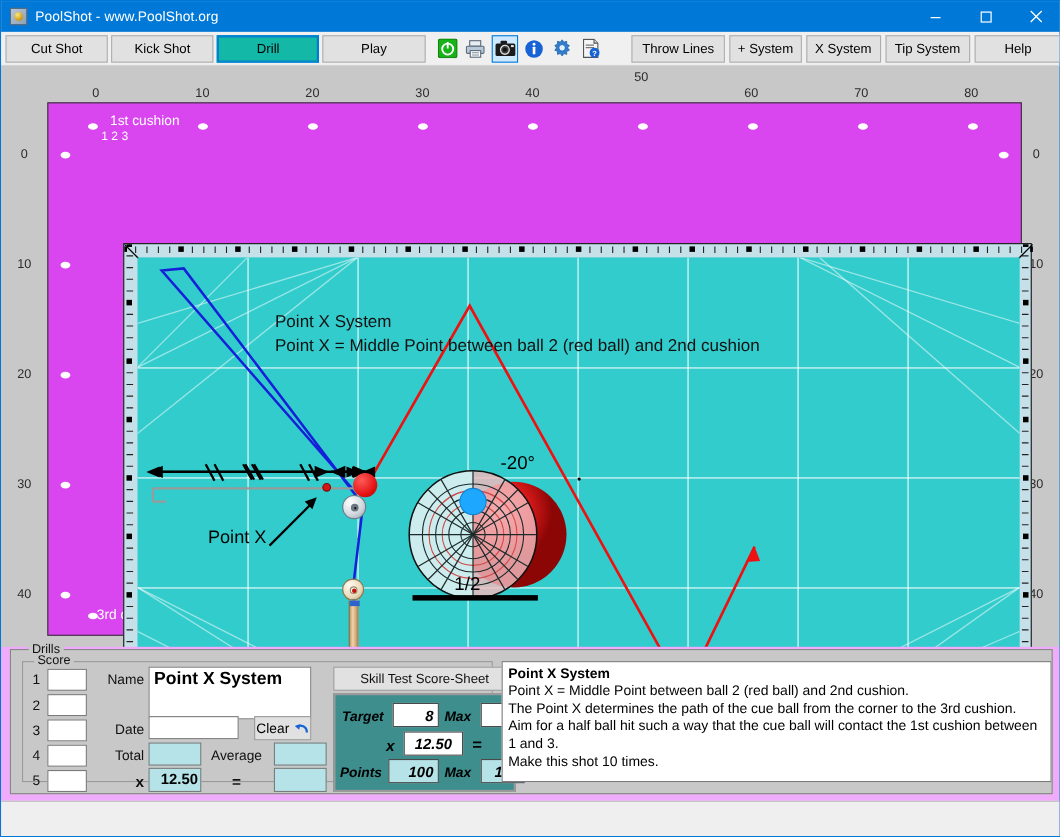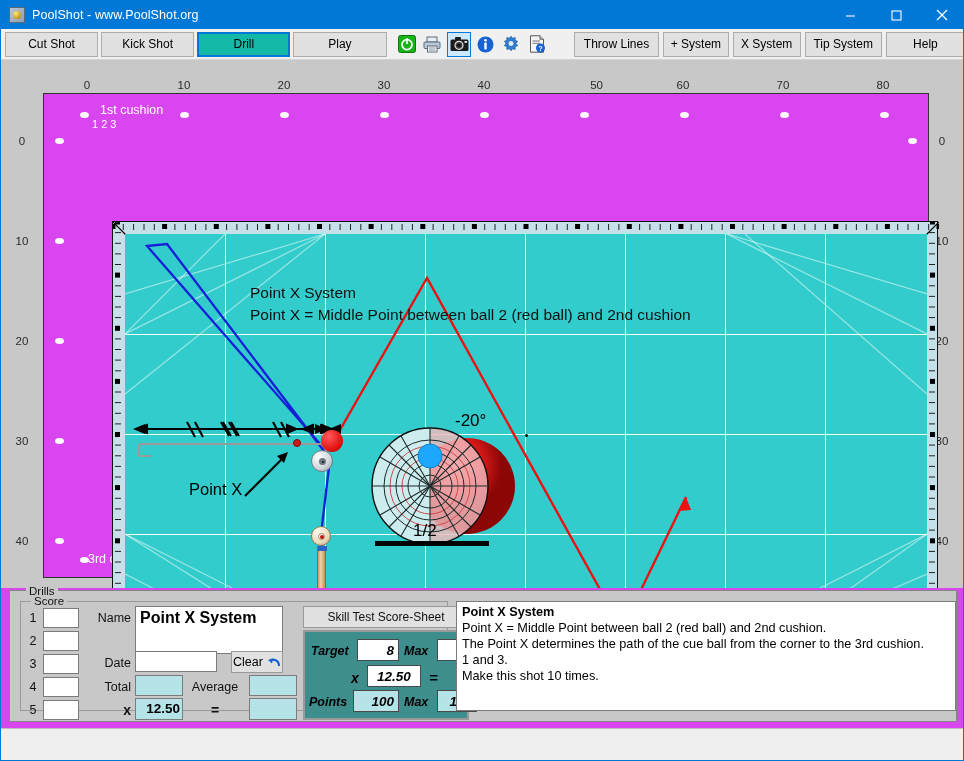--- a/index.html
+++ b/index.html
@@ -124,21 +124,21 @@
     position: absolute; left: 125px; top: 48px;
     font-size: 15.5px; color: #111; line-height: 1.45;
     white-space: nowrap; font-family: "Liberation Sans", sans-serif;
   }
   .ball { position: absolute; border-radius: 50%; }
 
   
   #bottom {
     position: absolute; left: 0; top: 587px;
     width: 964px; height: 174px;
-    background: #d946ef;
+    background: #f0abfc;
   }
   #drills-group {
     position: absolute; left: 8px; top: 2px;
     width: 948px; height: 132px;
     border: 1px solid #868686; background: #c8c8c8;
   }
   #drills-lbl {
     position: absolute; left: 16px; top: -6px;
     background: #c8c8c8; padding: 0 3px; font-size: 11.5px;
     color: #111; overflow: hidden; height: 11px;
@@ -312,21 +312,21 @@
       </div>
   </div>
 
   <div id="workspace">
 
     <div class="ruler-lbl" style="left:66px;top:19px;width:40px;">0</div>
     <div class="ruler-lbl" style="left:163px;top:19px;width:40px;">10</div>
     <div class="ruler-lbl" style="left:263px;top:19px;width:40px;">20</div>
     <div class="ruler-lbl" style="left:363px;top:19px;width:40px;">30</div>
     <div class="ruler-lbl" style="left:463px;top:19px;width:40px;">40</div>
-    <div class="ruler-lbl" style="left:562px;top:19px;width:40px;text-align:right;">50</div>
+    <div class="ruler-lbl" style="left:562px;top:5px;width:40px;">50</div>
     <div class="ruler-lbl" style="left:662px;top:19px;width:40px;text-align:center;">60</div>
     <div class="ruler-lbl" style="left:762px;top:19px;width:40px;">70</div>
     <div class="ruler-lbl" style="left:862px;top:19px;width:40px;">80</div>
 
     <div class="ruler-lbl" style="left:10px;top:75px;width:22px;">0</div>
     <div class="ruler-lbl" style="left:10px;top:175px;width:22px;">10</div>
     <div class="ruler-lbl" style="left:10px;top:275px;width:22px;">20</div>
     <div class="ruler-lbl" style="left:10px;top:375px;width:22px;">30</div>
     <div class="ruler-lbl" style="left:10px;top:475px;width:22px;">40</div>
 
@@ -947,20 +947,21 @@
           <div class="sk-box cyan" style="left:48px;top:58px;width:46px;height:22px;">100</div>
           <div class="sk-lbl" style="left:99px;top:63px;">Max</div>
           <div class="sk-box cyan" style="left:132px;top:58px;width:40px;height:22px;">125</div>
         </div>
       </div>
 
       <div id="desc-panel">
         <p class="hd">Point X System</p>
         <p>Point X = Middle Point between ball 2 (red ball) and 2nd cushion.</p>
         <p>The Point X determines the path of the cue ball from the corner to the 3rd cushion.</p>
+        <p>Aim for a half ball hit such a way that the cue ball will contact the 1st cushion between</p>
         <p>1 and 3.</p>
         <p>Make this shot 10 times.</p>
       </div>
     </div>
 
     <div id="statusbar"></div>
   </div>
 
 </div>
 

